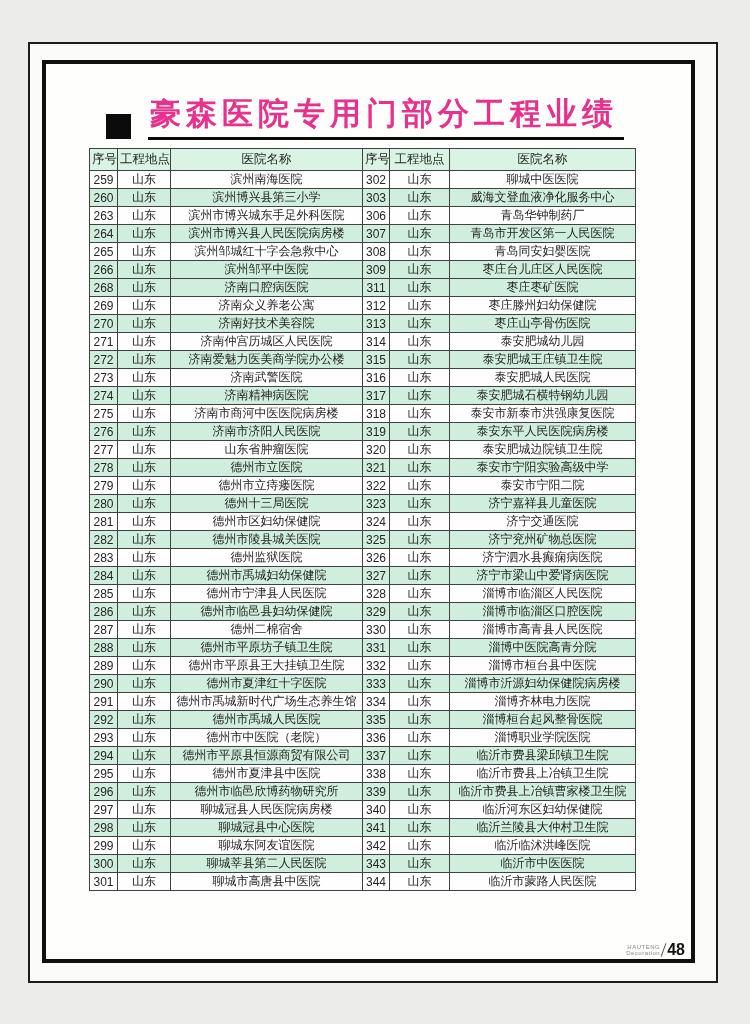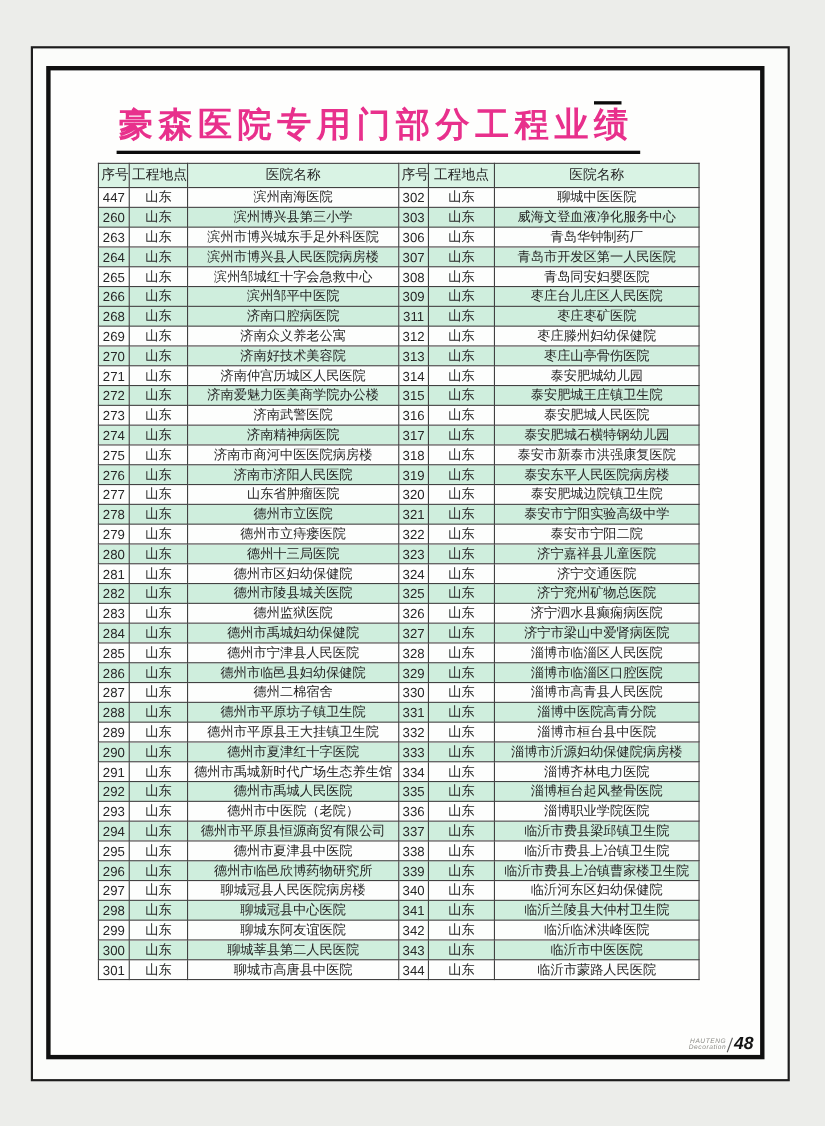--- a/index.html
+++ b/index.html
@@ -13,21 +13,21 @@
   .outer-frame{
     position:absolute;left:28px;top:42px;width:686px;height:937px;
     border:2px solid #1d1d1d;background:#fbfcfa;
   }
   .inner-frame{
     position:absolute;left:12px;top:16px;width:645px;height:895px;
     border:4px solid #101010;background:#fefefd;
   }
   .title-row{
     position:absolute;left:60px;top:28px;height:48px;
-    display:flex;align-items:flex-end;flex-direction:column;
+    display:flex;align-items:flex-end;
   }
   .title-square{
     width:25px;height:25px;background:#0b0b0b;
     margin-right:17px;margin-bottom:1px;
   }
   .page-title{
     font-size:31px;font-weight:bold;color:#e8308c;
     letter-spacing:5px;line-height:1.15;
     border-bottom:3px solid #0b0b0b;
     padding:0 6px 5px 2px;white-space:nowrap;
@@ -44,21 +44,21 @@
     font-weight:normal;color:#262626;
   }
   .results-table th{height:21px;background:#d9f3e4;font-size:12.5px;margin-top:44px;}
   .results-table td{height:16.75px;}
   tr.row-white td{background:#fdfefd;}
   tr.row-green td{background:#cfeedd;}
   col.c0{width:28px;} col.c1{width:53px;} col.c2{width:192px;}
   col.c3{width:27px;} col.c4{width:60px;} col.c5{width:186px;}
   .footer{
     position:absolute;right:6px;bottom:1px;
-    display:flex;align-items:center;gap:2px;font-style:italic;
+    display:flex;align-items:center;gap:2px;
   }
   .footer-brand{
     font-size:6px;line-height:6px;color:#8a8a85;
     text-align:right;letter-spacing:0.5px;
   }
   .footer-slash{
     width:1px;height:14px;background:#555;
     transform:rotate(20deg);margin:0 1px;
   }
   .footer-number{
@@ -90,21 +90,21 @@
           <th>序号</th>
           <th>工程地点</th>
           <th>医院名称</th>
           <th>序号</th>
           <th>工程地点</th>
           <th>医院名称</th>
         </tr>
       </thead>
       <tbody>
           <tr class="row-white">
-            <td>447</td>
+            <td>259</td>
             <td>山东</td>
             <td>滨州南海医院</td>
             <td>302</td>
             <td>山东</td>
             <td>聊城中医医院</td>
           </tr>
           <tr class="row-green">
             <td>260</td>
             <td>山东</td>
             <td>滨州博兴县第三小学</td>

